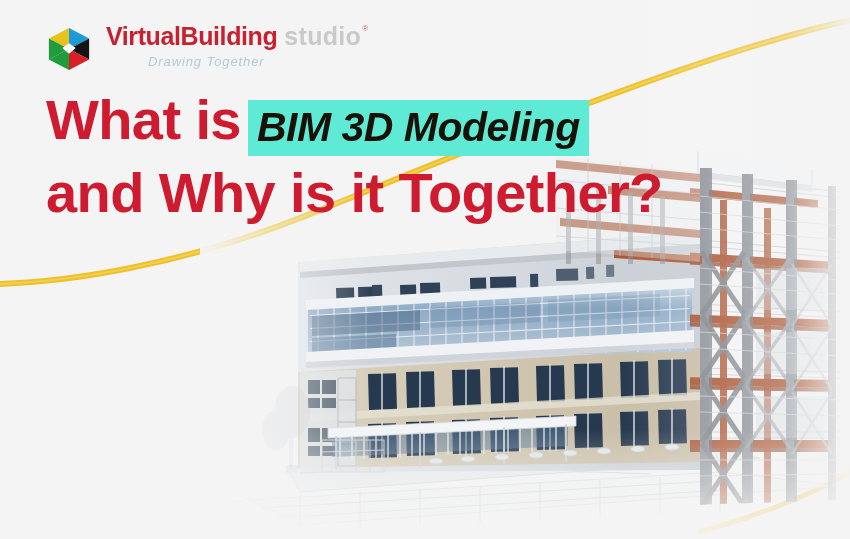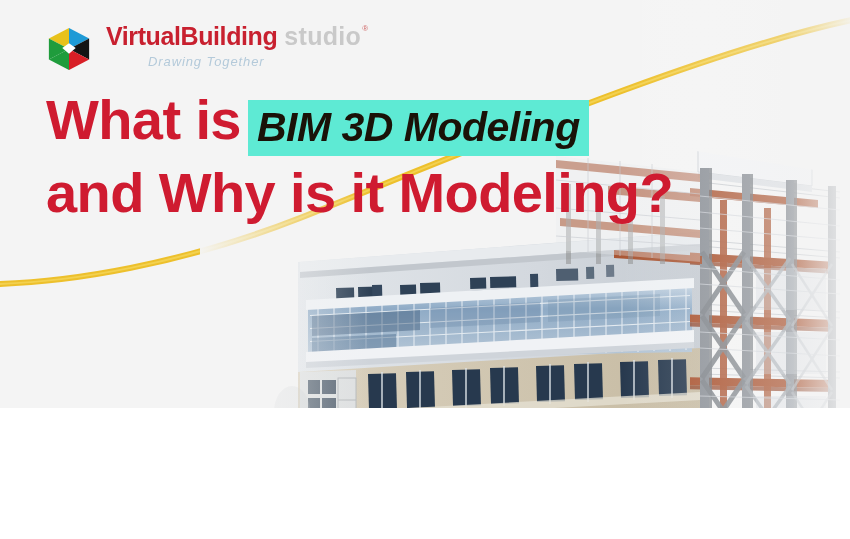--- a/index.html
+++ b/index.html
@@ -6,21 +6,21 @@
     margin: 0;
     padding: 0;
     background: #ffffff;
   }
   body {
     font-family: "Liberation Sans", sans-serif;
   }
   #banner {
     position: relative;
     width: 850px;
-    height: 408px;
+    height: 539px;
     overflow: hidden;
     background: #f4f4f4;
   }
 
   
   .arc-layer {
     position: absolute;
     inset: 0;
     width: 850px;
     height: 539px;
@@ -553,17 +553,17 @@
       </div>
       <div class="logo-tagline">Drawing Together</div>
     </div>
   </div>
 
   <div class="headline">
     <div class="hl-line">
       <span class="hl-red">What is</span><span class="hl-hl">BIM 3D Modeling</span>
     </div>
     <div class="hl-line">
-      <span class="hl-red">and Why is it Modeling?</span>
+      <span class="hl-red">and Why is it Together?</span>
     </div>
   </div>
 
 </div>
 
 </body></html>

